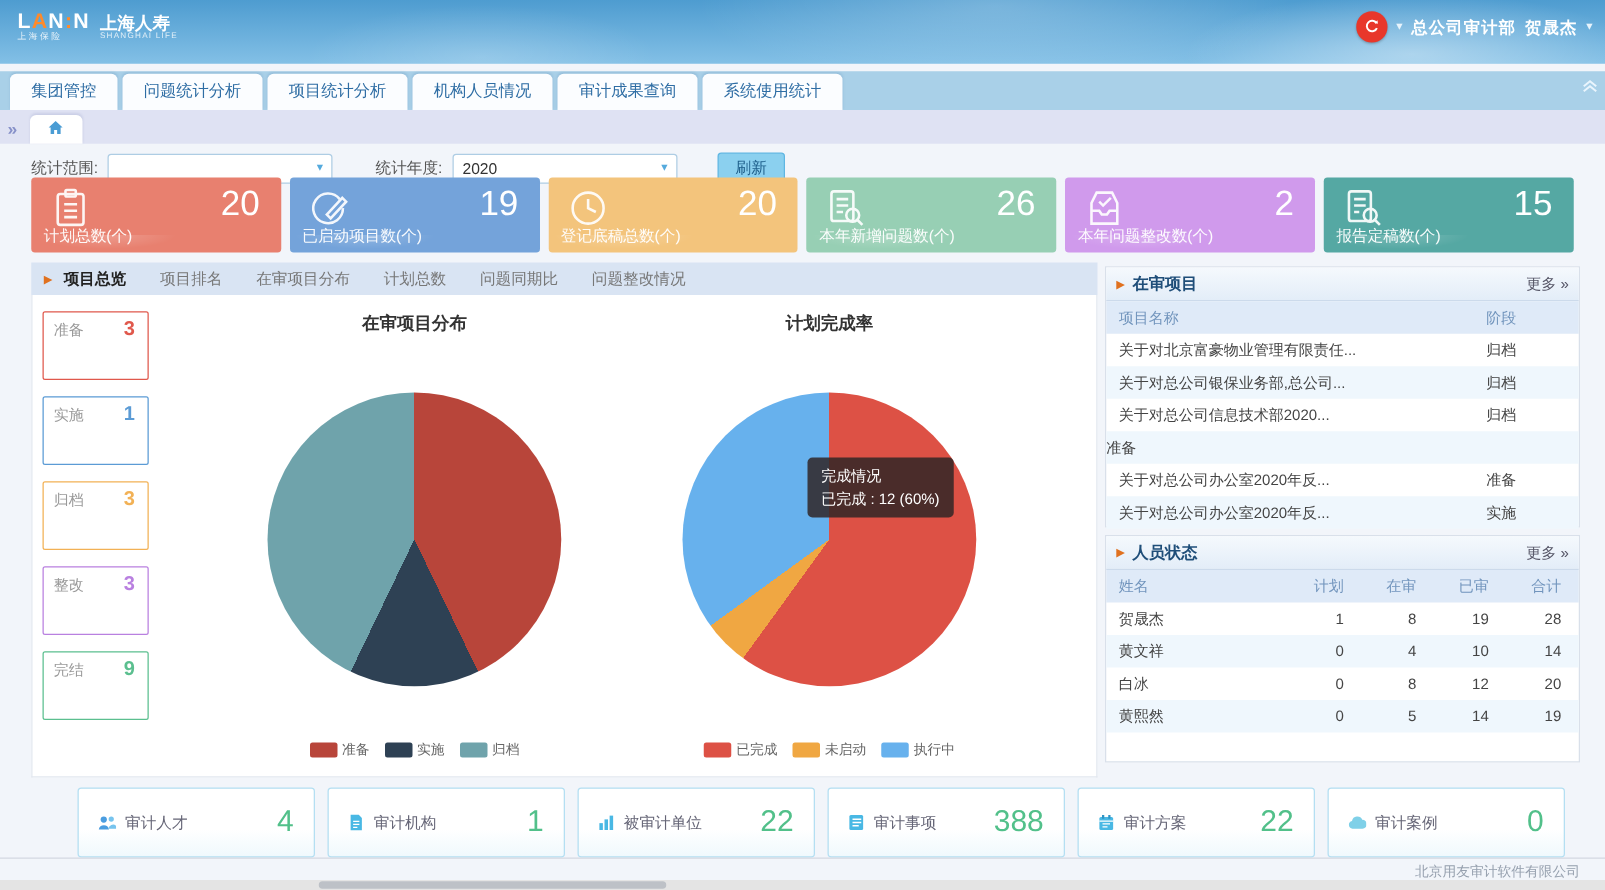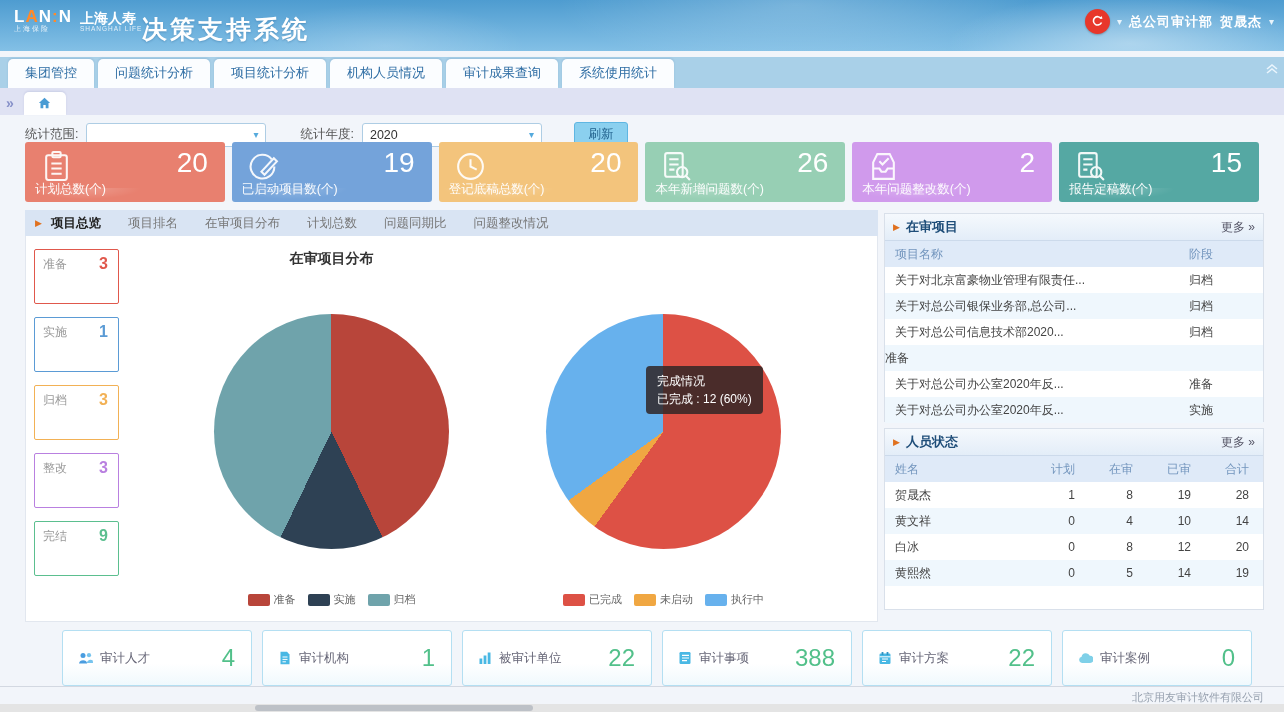--- a/index.html
+++ b/index.html
@@ -107,21 +107,20 @@
     <div class="logo">
       <div>
         <div class="logo-mark">L<span class="dot">A</span>N<span class="dot">:</span>N</div>
         <div class="logo-sub">上海保险</div>
       </div>
       <div>
         <div class="logo-cn">上海人寿</div>
         <div class="logo-en">SHANGHAI LIFE</div>
       </div>
     </div>
-    <div class="app-title">决策支持系统</div>
     <div class="user-area">
       <div class="alert-circle">
         <svg width="13" height="13" viewBox="0 0 14 14">
             <path d="M11.3 8 a4.5 4.5 0 1 1 -.4-4.2" stroke="#fff" stroke-width="1.7" fill="none"></path>
             <path d="M11.8 1.2 l.4 3 l-3-.6 z" fill="#fff"></path>
           </svg>
       </div>
       <span class="caret">▾</span>
       <span class="user-name">总公司审计部</span>
       <span class="user-name">贺晟杰</span>
@@ -282,20 +281,21 @@
       <span class="legend-item">
           <span class="swatch" style="background: rgb(46, 65, 84);"></span>
           <span class="lt">实施</span>
         </span>
       <span class="legend-item">
           <span class="swatch" style="background: rgb(111, 163, 171);"></span>
           <span class="lt">归档</span>
         </span>
     </div>
 
+    <div class="pie-title" style="left:520px">计划完成率</div>
     <div class="pie" style="left: 520px; background: conic-gradient(rgb(221, 81, 69) 0deg, rgb(221, 81, 69) 216deg, rgb(240, 167, 66) 216deg, rgb(240, 167, 66) 234deg, rgb(103, 177, 237) 234deg, rgb(103, 177, 237) 360deg);"></div>
     <div class="legend" style="left:520px">
       <span class="legend-item">
           <span class="swatch" style="background: rgb(221, 81, 69);"></span>
           <span class="lt">已完成</span>
         </span>
       <span class="legend-item">
           <span class="swatch" style="background: rgb(240, 167, 66);"></span>
           <span class="lt">未启动</span>
         </span>

